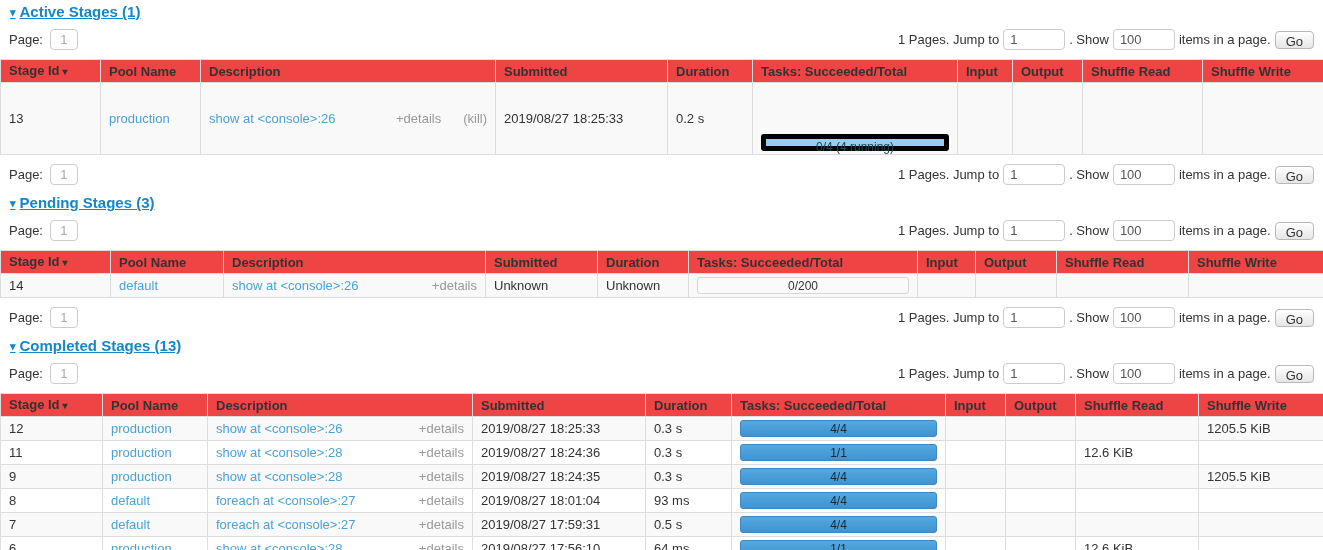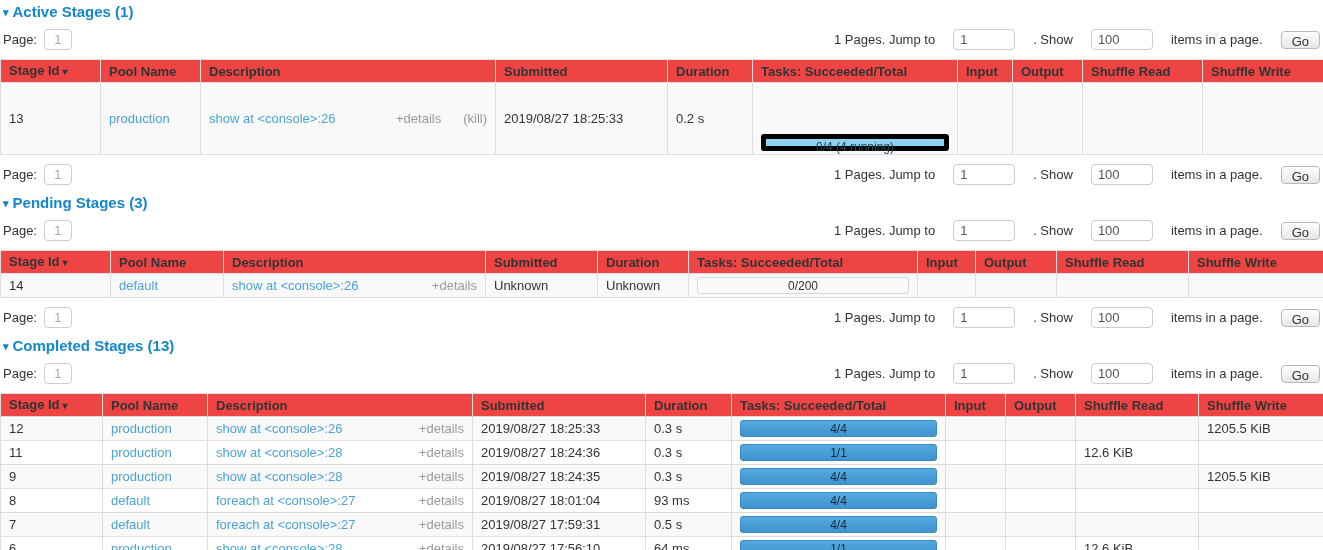--- a/index.html
+++ b/index.html
@@ -10,39 +10,40 @@
     background: #ffffff;
     font-family: "Liberation Sans", sans-serif;
     color: #333;
     font-size: 13px;
   }
   .wrap { width: 1323px; }
 
   
   h4.section-title {
     margin: 12px 0 2px 0;
-    padding-left: 3px;
+    padding-left: 10px;
     font-size: 15px;
     font-weight: bold;
     color: #1587c9;
     cursor: pointer;
+    text-decoration: underline;
   }
   h4.section-title:first-child { margin-top: 3px; }
   .collapse-tri { font-size: 11px; margin-right: 4px; position: relative; top: -1px; }
 
   
   .pager {
     display: flex;
     justify-content: space-between;
     align-items: center;
     margin: 9px 0;
-    padding: 0 3px;
+    padding: 0 9px;
   }
   .pager-left, .pager-right { display: flex; align-items: center; }
-  .pager-right { gap: 18px; margin-left: 20px; }
+  .pager-right { gap: 4px; margin-left: 20px; }
   .pager-left label { margin-right: 7px; }
   .mini-input {
     height: 21px;
     border: 1px solid #ccc;
     border-radius: 4px;
     padding: 1px 6px;
     font-size: 13px;
     color: #555;
     font-family: "Liberation Sans", sans-serif;
     background: #fff;

